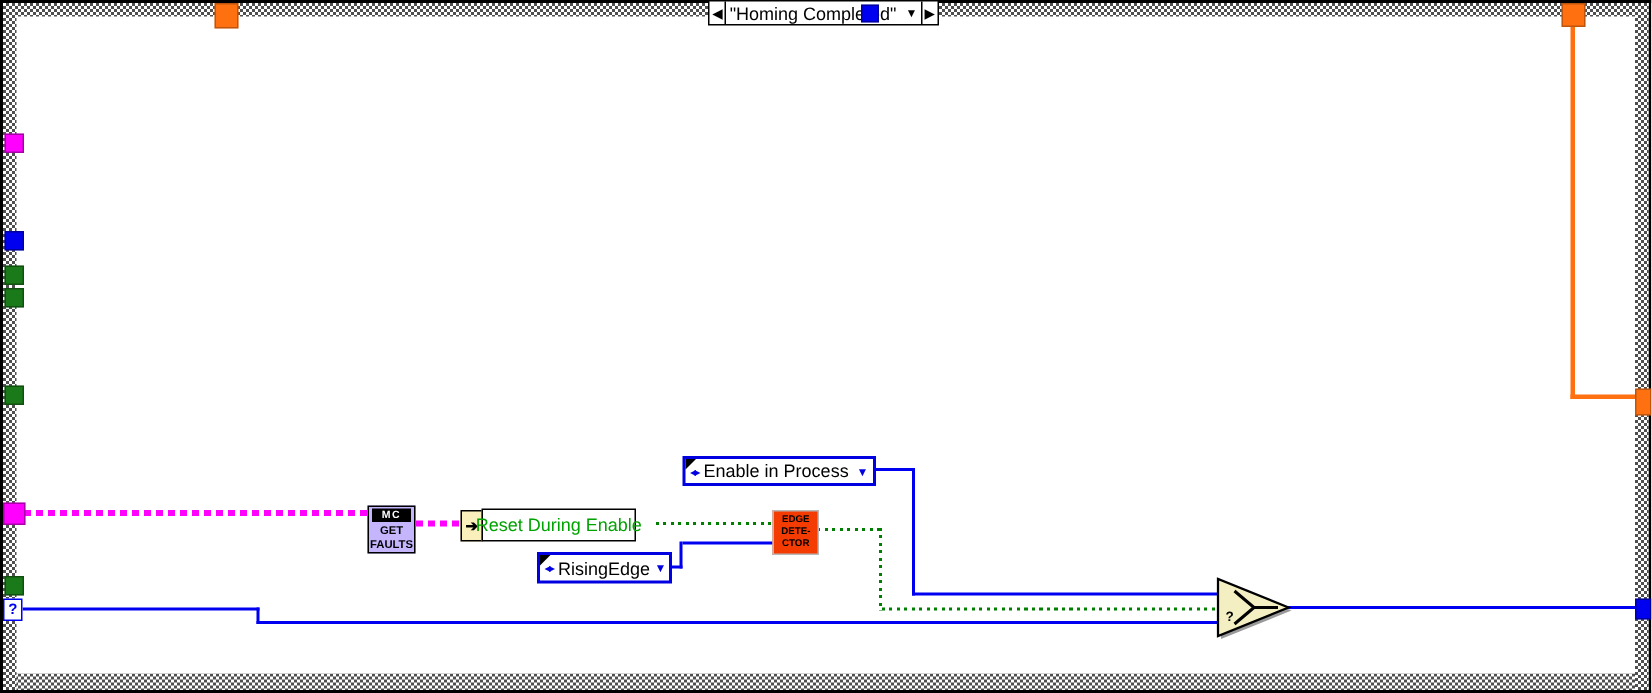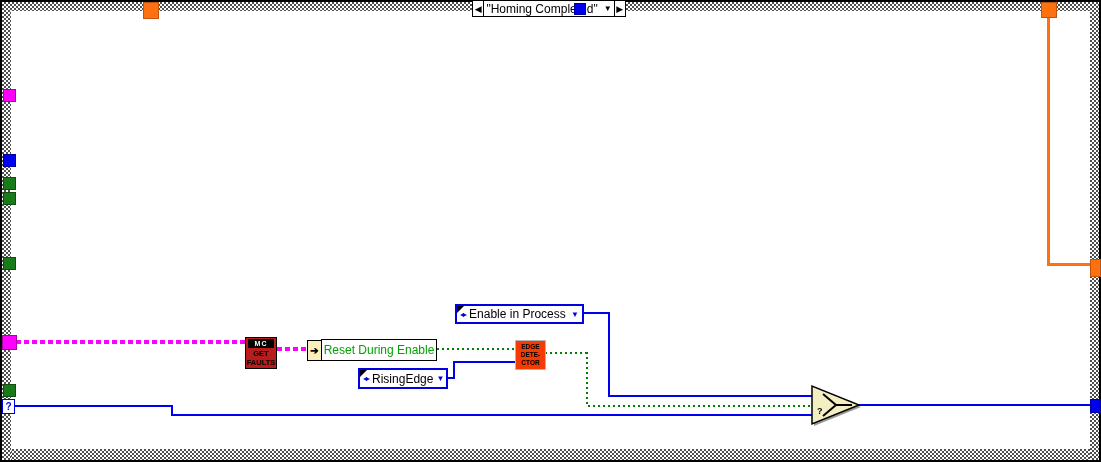--- a/index.html
+++ b/index.html
@@ -73,31 +73,31 @@
   #w-blu1b{left:608px;top:312px;width:2px;height:85px;}
   #w-blu1c{left:608px;top:395px;width:204px;height:2px;}
   #w-sel-a{left:15px;top:405px;width:158px;height:2px;}
   #w-sel-b{left:171px;top:405px;width:2px;height:11px;}
   #w-sel-c{left:171px;top:414px;width:641px;height:2px;}
   #w-out{left:858px;top:404px;width:232px;height:2px;}
   #w-org-v{left:1047px;top:18px;width:3px;height:248px;}
   #w-org-h{left:1047px;top:263px;width:43px;height:3px;}
 
   
-  #node-mc{position:absolute;left:245px;top:337px;width:32px;height:32px;background:#b91c1c;
+  #node-mc{position:absolute;left:245px;top:337px;width:32px;height:32px;background:#c4b5fd;
     border:1px solid #000;box-sizing:border-box;z-index:3;}
   #node-mc .hdr{margin:1px 2px 0;height:9px;background:#000;color:#fff;font-size:7px;font-weight:bold;
     display:flex;align-items:center;justify-content:center;letter-spacing:1px;}
   #node-mc .body{font-size:7.5px;font-weight:bold;color:#000;text-align:center;line-height:9px;margin-top:1px;}
 
   
   #node-unb-arrow{position:absolute;left:307px;top:340px;width:15px;height:21px;
     background:var(--pale-yellow,#fbefbb);border:1px solid #000;box-sizing:border-box;z-index:3;
     display:flex;align-items:center;justify-content:center;font-size:10px;font-weight:bold;color:#000;}
-  #node-unb-name{position:absolute;left:321px;top:339px;width:116px;height:22px;background:#fff;
+  #node-unb-name{position:absolute;left:321px;top:339px;width:103px;height:22px;background:#fff;
     border:1px solid #000;box-sizing:border-box;z-index:3;display:flex;align-items:center;justify-content:center;
     font-size:12px;color:var(--text-green,#00a300);white-space:nowrap;}
 
   
   #node-edge{position:absolute;left:515px;top:340px;width:31px;height:30px;
     background:var(--edge-red,#f33b02);border:1px solid #b8b8b8;box-sizing:border-box;z-index:3;
     color:#000;font-size:6.5px;font-weight:bold;text-align:center;line-height:8px;padding-top:2px;}
 
   
   .enum{position:absolute;background:#fff;border:2px solid var(--enum-blue,#0000e0);box-sizing:border-box;

